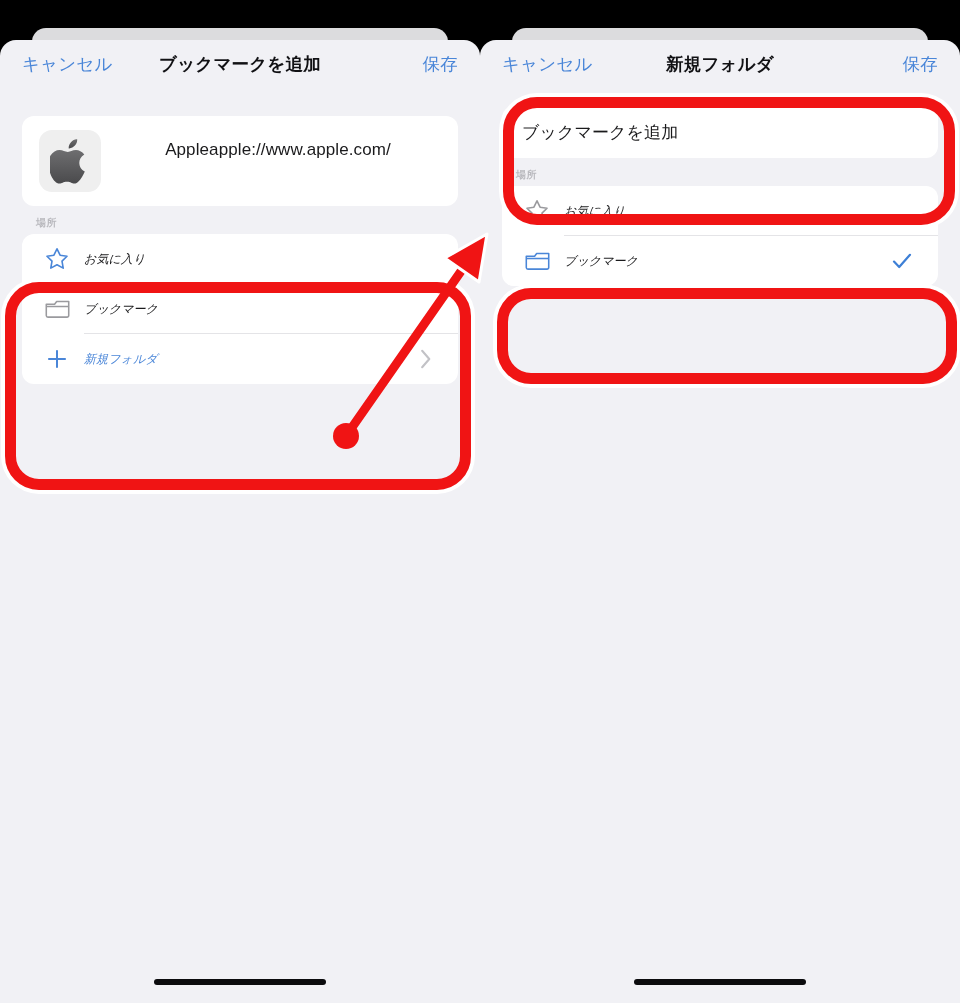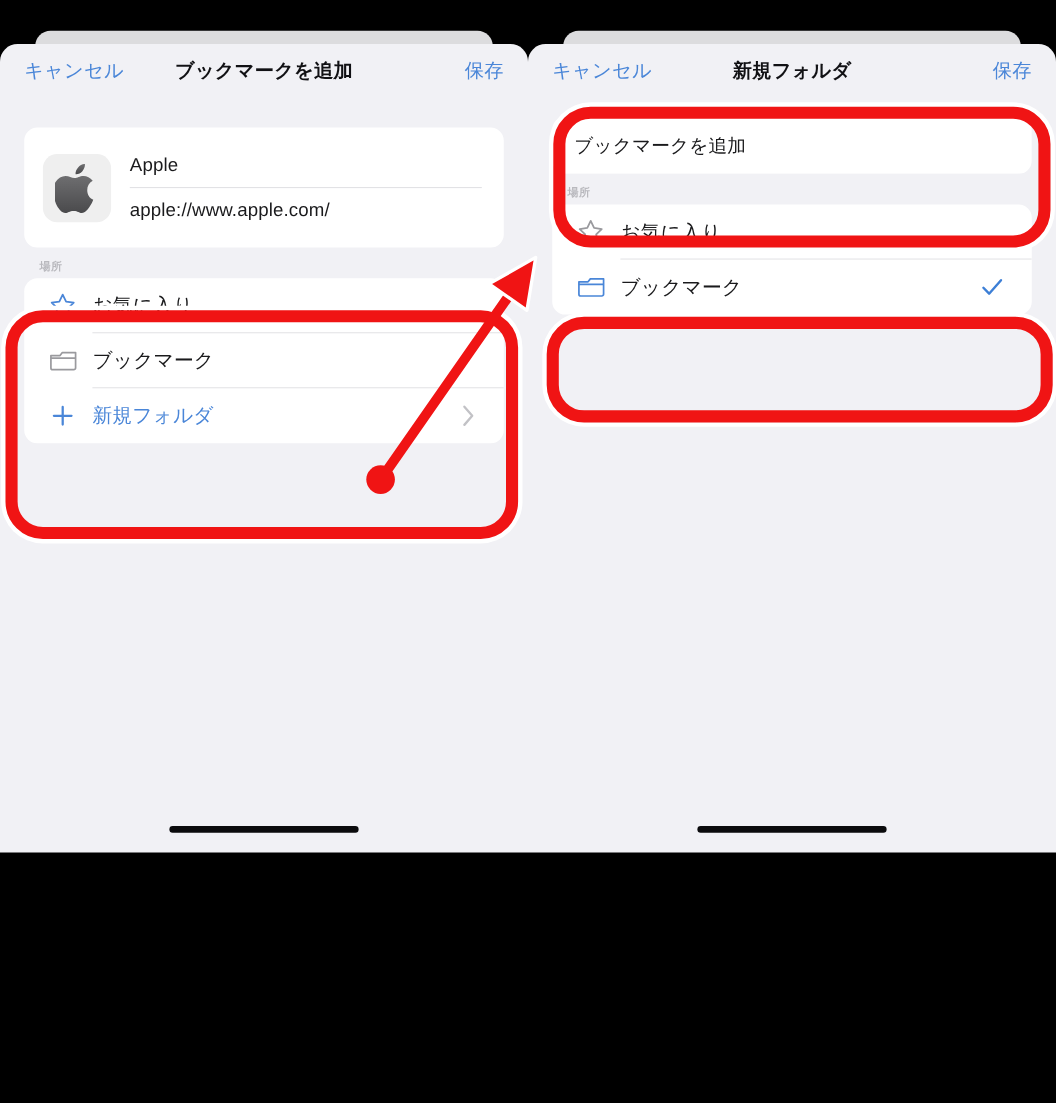--- a/index.html
+++ b/index.html
@@ -46,21 +46,21 @@
     background: #DCDCDE;
     border-radius: 14px 14px 0 0;
   }
 
   
   .sheet {
     position: absolute;
     left: 0;
     top: 40px;
     width: 480px;
-    height: 735px;
+    height: 963px;
     background: #F1F1F5;
     border-radius: 16px 16px 0 0;
   }
 
   
   .navbar {
     position: relative;
     height: 48px;
     display: flex;
     align-items: center;
@@ -113,21 +113,21 @@
     border-radius: 13px;
     background: #EFEFEF;
     display: flex;
     align-items: center;
     justify-content: center;
   }
   .bm-fields {
     flex: 1;
     padding-right: 20px;
     display: flex;
-    flex-direction: column;
+    flex-direction: row;
     justify-content: center;
   }
   .bm-field {
     font-size: 17px;
     color: #1A1A1C;
     padding: 10px 0;
     letter-spacing: .1px;
   }
   .bm-divider {
     height: 1px;
@@ -156,23 +156,24 @@
     width: 44px;
     flex: none;
     display: flex;
     align-items: center;
     justify-content: flex-start;
     padding-left: 4px;
     box-sizing: border-box;
   }
   .row-label {
     flex: 1;
-    font-size: 18px;
+    font-size: 12px;
     color: #1A1A1C;
     letter-spacing: .1px;
+    font-style: italic;
   }
   .row-label.accent { color: #4A86D8; }
   .row-sep {
     position: absolute;
     left: 62px;
     right: 0;
     bottom: 0;
     height: 1px;
     background: #E4E4E7;
   }

